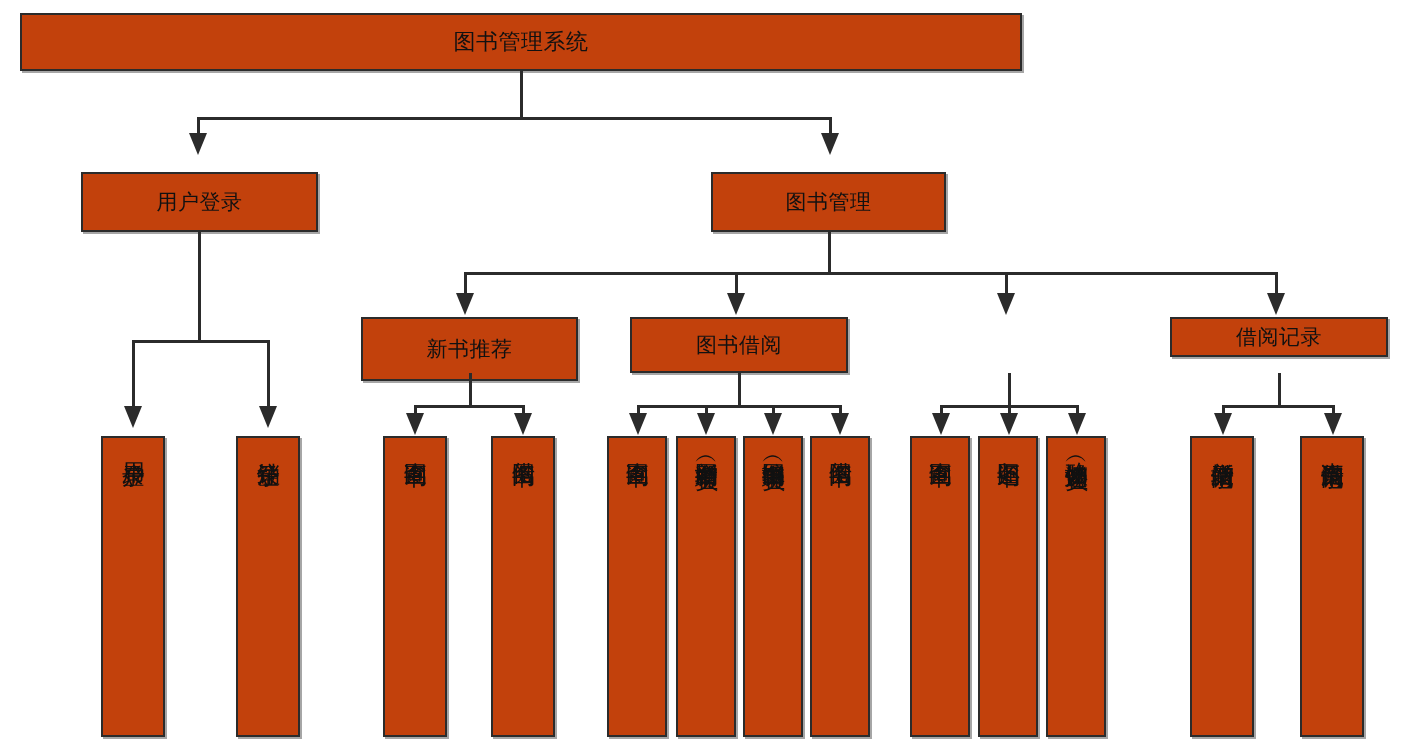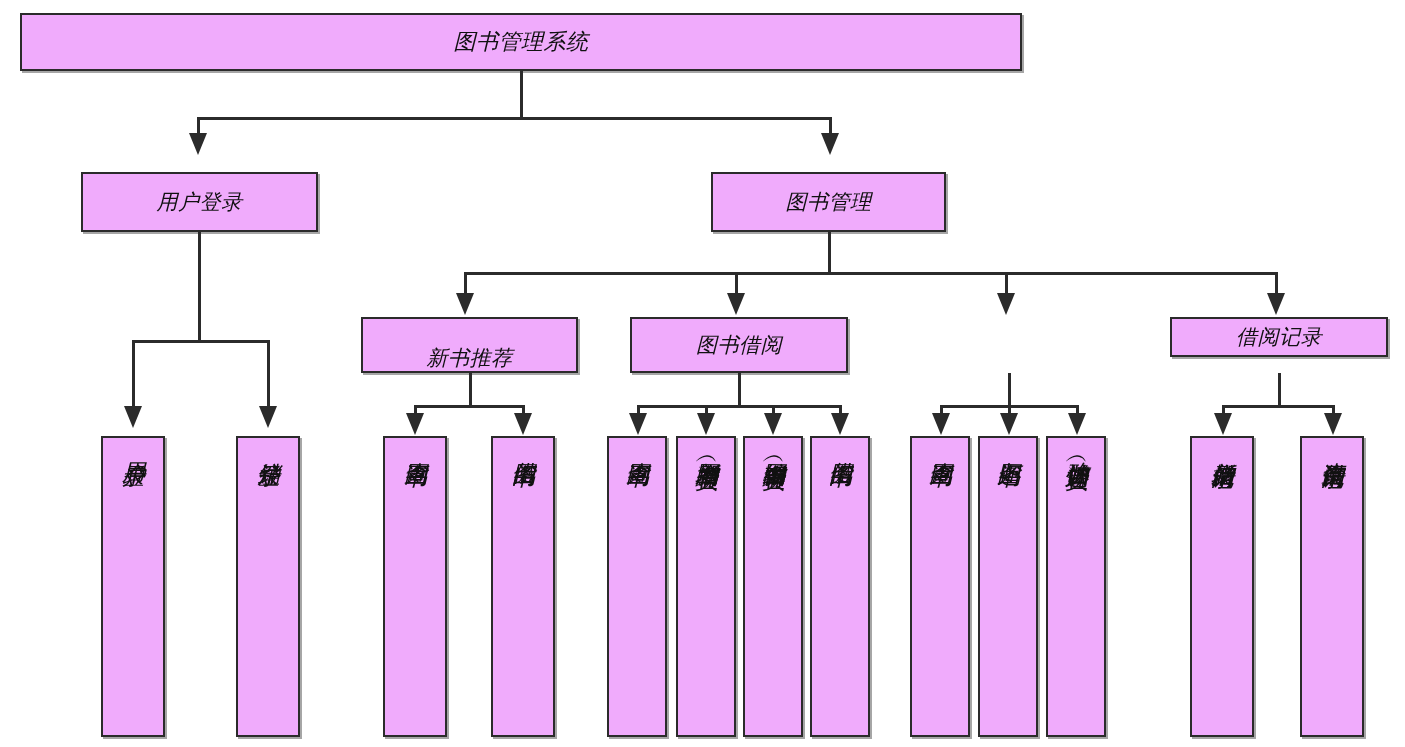--- a/index.html
+++ b/index.html
@@ -15,28 +15,27 @@
     position: relative;
     width: 1405px;
     height: 747px;
     background: #ffffff;
     overflow: hidden;
   }
   
   .node {
     position: absolute;
     box-sizing: border-box;
-    background: #f0abfc;
+    background: #c2410c;
     border: 2px solid #2b2b2b;
     box-shadow: 2px 2px 0 rgba(0,0,0,0.35);
     display: flex;
     align-items: center;
     justify-content: center;
     text-align: center;
-    font-style: italic;
   }
   .node .label {
     font-size: 21px;
     line-height: 1.25;
     letter-spacing: 0.5px;
     color: #111111;
     white-space: nowrap;
   }
   
   .node.root .label { font-size: 22px; }
@@ -126,21 +125,21 @@
 
   <div class="ln-v" style="left:735px; top:272px; height:23px;"></div>
   <div class="arrow" style="left:727px; top:293px;"></div>
 
   <div class="ln-v" style="left:1005px; top:272px; height:23px;"></div>
   <div class="arrow" style="left:997px; top:293px;"></div>
 
   <div class="ln-v" style="left:1275px; top:272px; height:23px;"></div>
   <div class="arrow" style="left:1267px; top:293px;"></div>
 
-  <div class="node" style="left:361px; top:317px; width:217px; height:56px;align-items:flex-end;">
+  <div class="node" style="left:361px; top:317px; width:217px; height:64px;">
     <span class="label">新书推荐</span>
   </div>
   <div class="node" style="left:630px; top:317px; width:218px; height:56px;">
     <span class="label">图书借阅</span>
   </div>
   <div class="node" style="left:1170px; top:317px; width:218px; height:40px;">
     <span class="label">借阅记录</span>
   </div>
 
   <div class="ln-v" style="left:469px; top:373px; height:32px;"></div>

